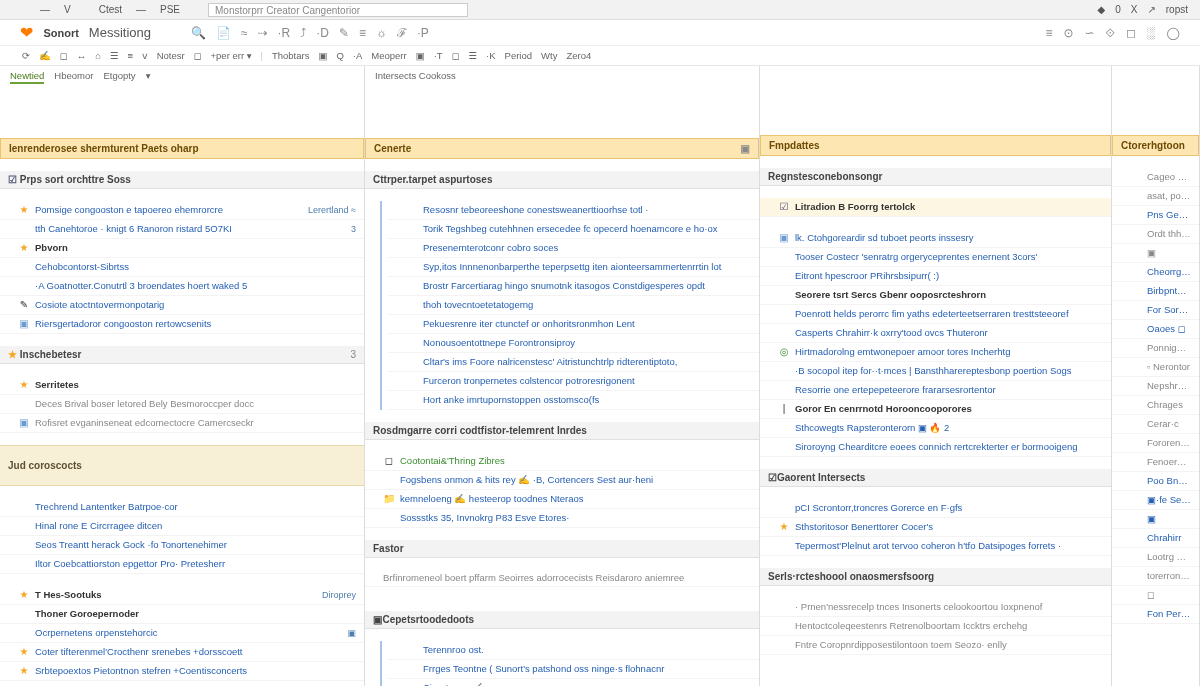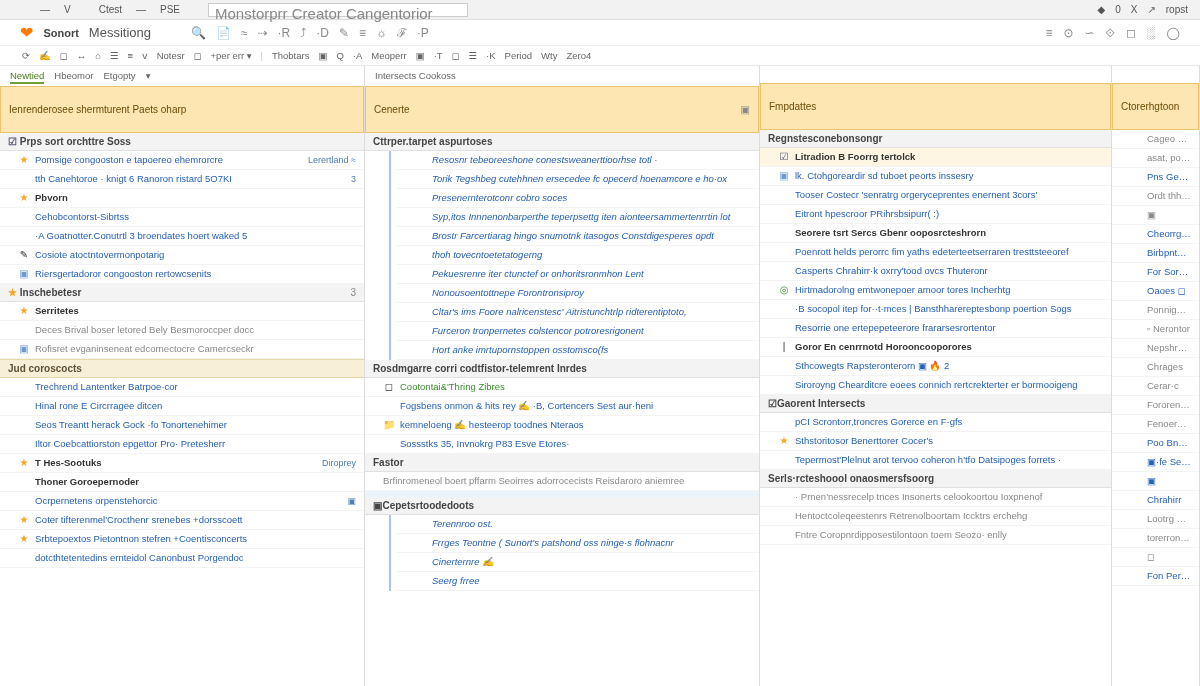--- a/index.html
+++ b/index.html
@@ -1,54 +1,54 @@
 <!DOCTYPE html>
 <html><head>
 <meta charset="utf-8">
 <style>
 * { box-sizing: border-box; margin: 0; padding: 0; }
 body { font-family: Arial, sans-serif; font-size: 10.5px; background: #fafafa; color: #333; width: 1200px; height: 686px; overflow: hidden; }
 .menubar { display: flex; align-items: center; gap: 14px; padding: 2px 12px; height: 20px; background: #f2f2f2; border-bottom: 1px solid #ddd; font-size: 10px; color: #555; }
 .menubar .m { cursor: default; }
-.urlbox { flex: 0 0 260px; height: 14px; border: 1px solid #ccc; background: #fff; padding: 1px 6px; font-size: 15px; color: #888; }
+.urlbox { flex: 0 0 260px; height: 14px; border: 1px solid #ccc; background: #fff; padding: 1px 6px; font-size: 10px; color: #888; }
 .menubar .rcluster { margin-left: auto; display: flex; gap: 10px; font-size: 10px; }
 .brandbar { display: flex; align-items: center; gap: 10px; padding: 3px 20px; height: 26px; background: #fff; border-bottom: 1px solid #eee; }
 .heart { color: #ff7b00; font-size: 16px; }
 .brand { font-weight: bold; color: #444; font-size: 11px; }
 .brand2 { color: #555; font-size: 13px; }
 .ticon { color: #888; font-size: 12px; }
 .toolbar2 { display: flex; align-items: center; gap: 9px; padding: 2px 22px; height: 20px; background: #fff; border-bottom: 1px solid #e8e8e8; font-size: 9.5px; color: #666; }
 .toolbar2 .sep { color: #ccc; }
 .columns { display: flex; height: 620px; }
-.col { background: #fff; border-right: 1px solid #dcdcdc; overflow: hidden; display: flex; flex-direction: column; }
+.col { background: #fff; border-right: 1px solid #dcdcdc; overflow: hidden; display: flex; flex-direction: column; gap: 12px; }
 .col1 { width: 365px; }
 .col2 { width: 395px; }
 .col3 { width: 352px; }
 .col4 { flex: 1; min-width: 0; }
 .tabrow { display: flex; gap: 10px; padding: 4px 10px 2px; font-size: 9.5px; color: #666; }
 .tabrow span { border-bottom: 2px solid transparent; padding-bottom: 1px; }
 .tabrow .active { color: #4b7b1b; border-bottom-color: #6fa236; }
-.panehdr { background: #fde6b2; border: 1px solid #e9c36d; padding: 17px 8px; font-size: 10px; font-weight: normal; color: #6b4b06; }
+.panehdr { background: #fde6b2; border: 1px solid #e9c36d; padding: 4px 8px; font-size: 10px; font-weight: bold; color: #6b4b06; margin-top: 40px; }
 .subhdr { background: #f3f3f3; border-bottom: 1px solid #e0e0e0; padding: 3px 8px; font-size: 10px; font-weight: bold; color: #444; display: flex; align-items: center; }
 .subhdr .cnt { margin-left: auto; color: #888; font-weight: normal; }
 .row { display: flex; align-items: center; gap: 5px; padding: 2px 8px 2px 18px; font-size: 9.5px; line-height: 14px; border-bottom: 1px solid #f3f3f3; min-height: 17px; }
 .row .ic { width: 12px; text-align: center; font-size: 10px; flex-shrink: 0; }
 .row .tx { flex: 1; white-space: nowrap; overflow: hidden; text-overflow: ellipsis; }
 .row .meta { color: #4d7eaf; font-size: 9px; }
 .lnk { color: #2660b3; }
 .grn { color: #3a8c2e; }
 .mut { color: #888; }
 .bold { font-weight: bold; color: #333; }
 .star-o { color: #f5a623; }
 .folder { color: #e2b33c; }
 .doc { color: #6c9bd1; }
 .chk { color: #557; }
 .ybar { background: #fdf6e3; }
-.sectionhdr { background: #f7efd6; border-top: 1px solid #e6d8a8; border-bottom: 1px solid #e6d8a8; padding: 3px 8px; font-size: 10px; font-weight: bold; color: #5d5135; }
-.pipe { border-left: 2px solid #a6c4e8; margin-left: 24px; padding-left: 6px; font-style: italic; }
+.sectionhdr { background: #f7efd6; border-top: 1px solid #e6d8a8; border-bottom: 1px solid #e6d8a8; padding: 14px 8px; font-size: 10px; font-weight: bold; color: #5d5135; }
+.pipe { border-left: 2px solid #a6c4e8; margin-left: 15px; padding-left: 6px; }
 </style>
 </head>
 <body>
 
 <div class="menubar">
   <span class="m"></span>
   <span class="m"></span>
   <span class="m">—</span>
   <span class="m">V</span>
   <span class="m"></span>

